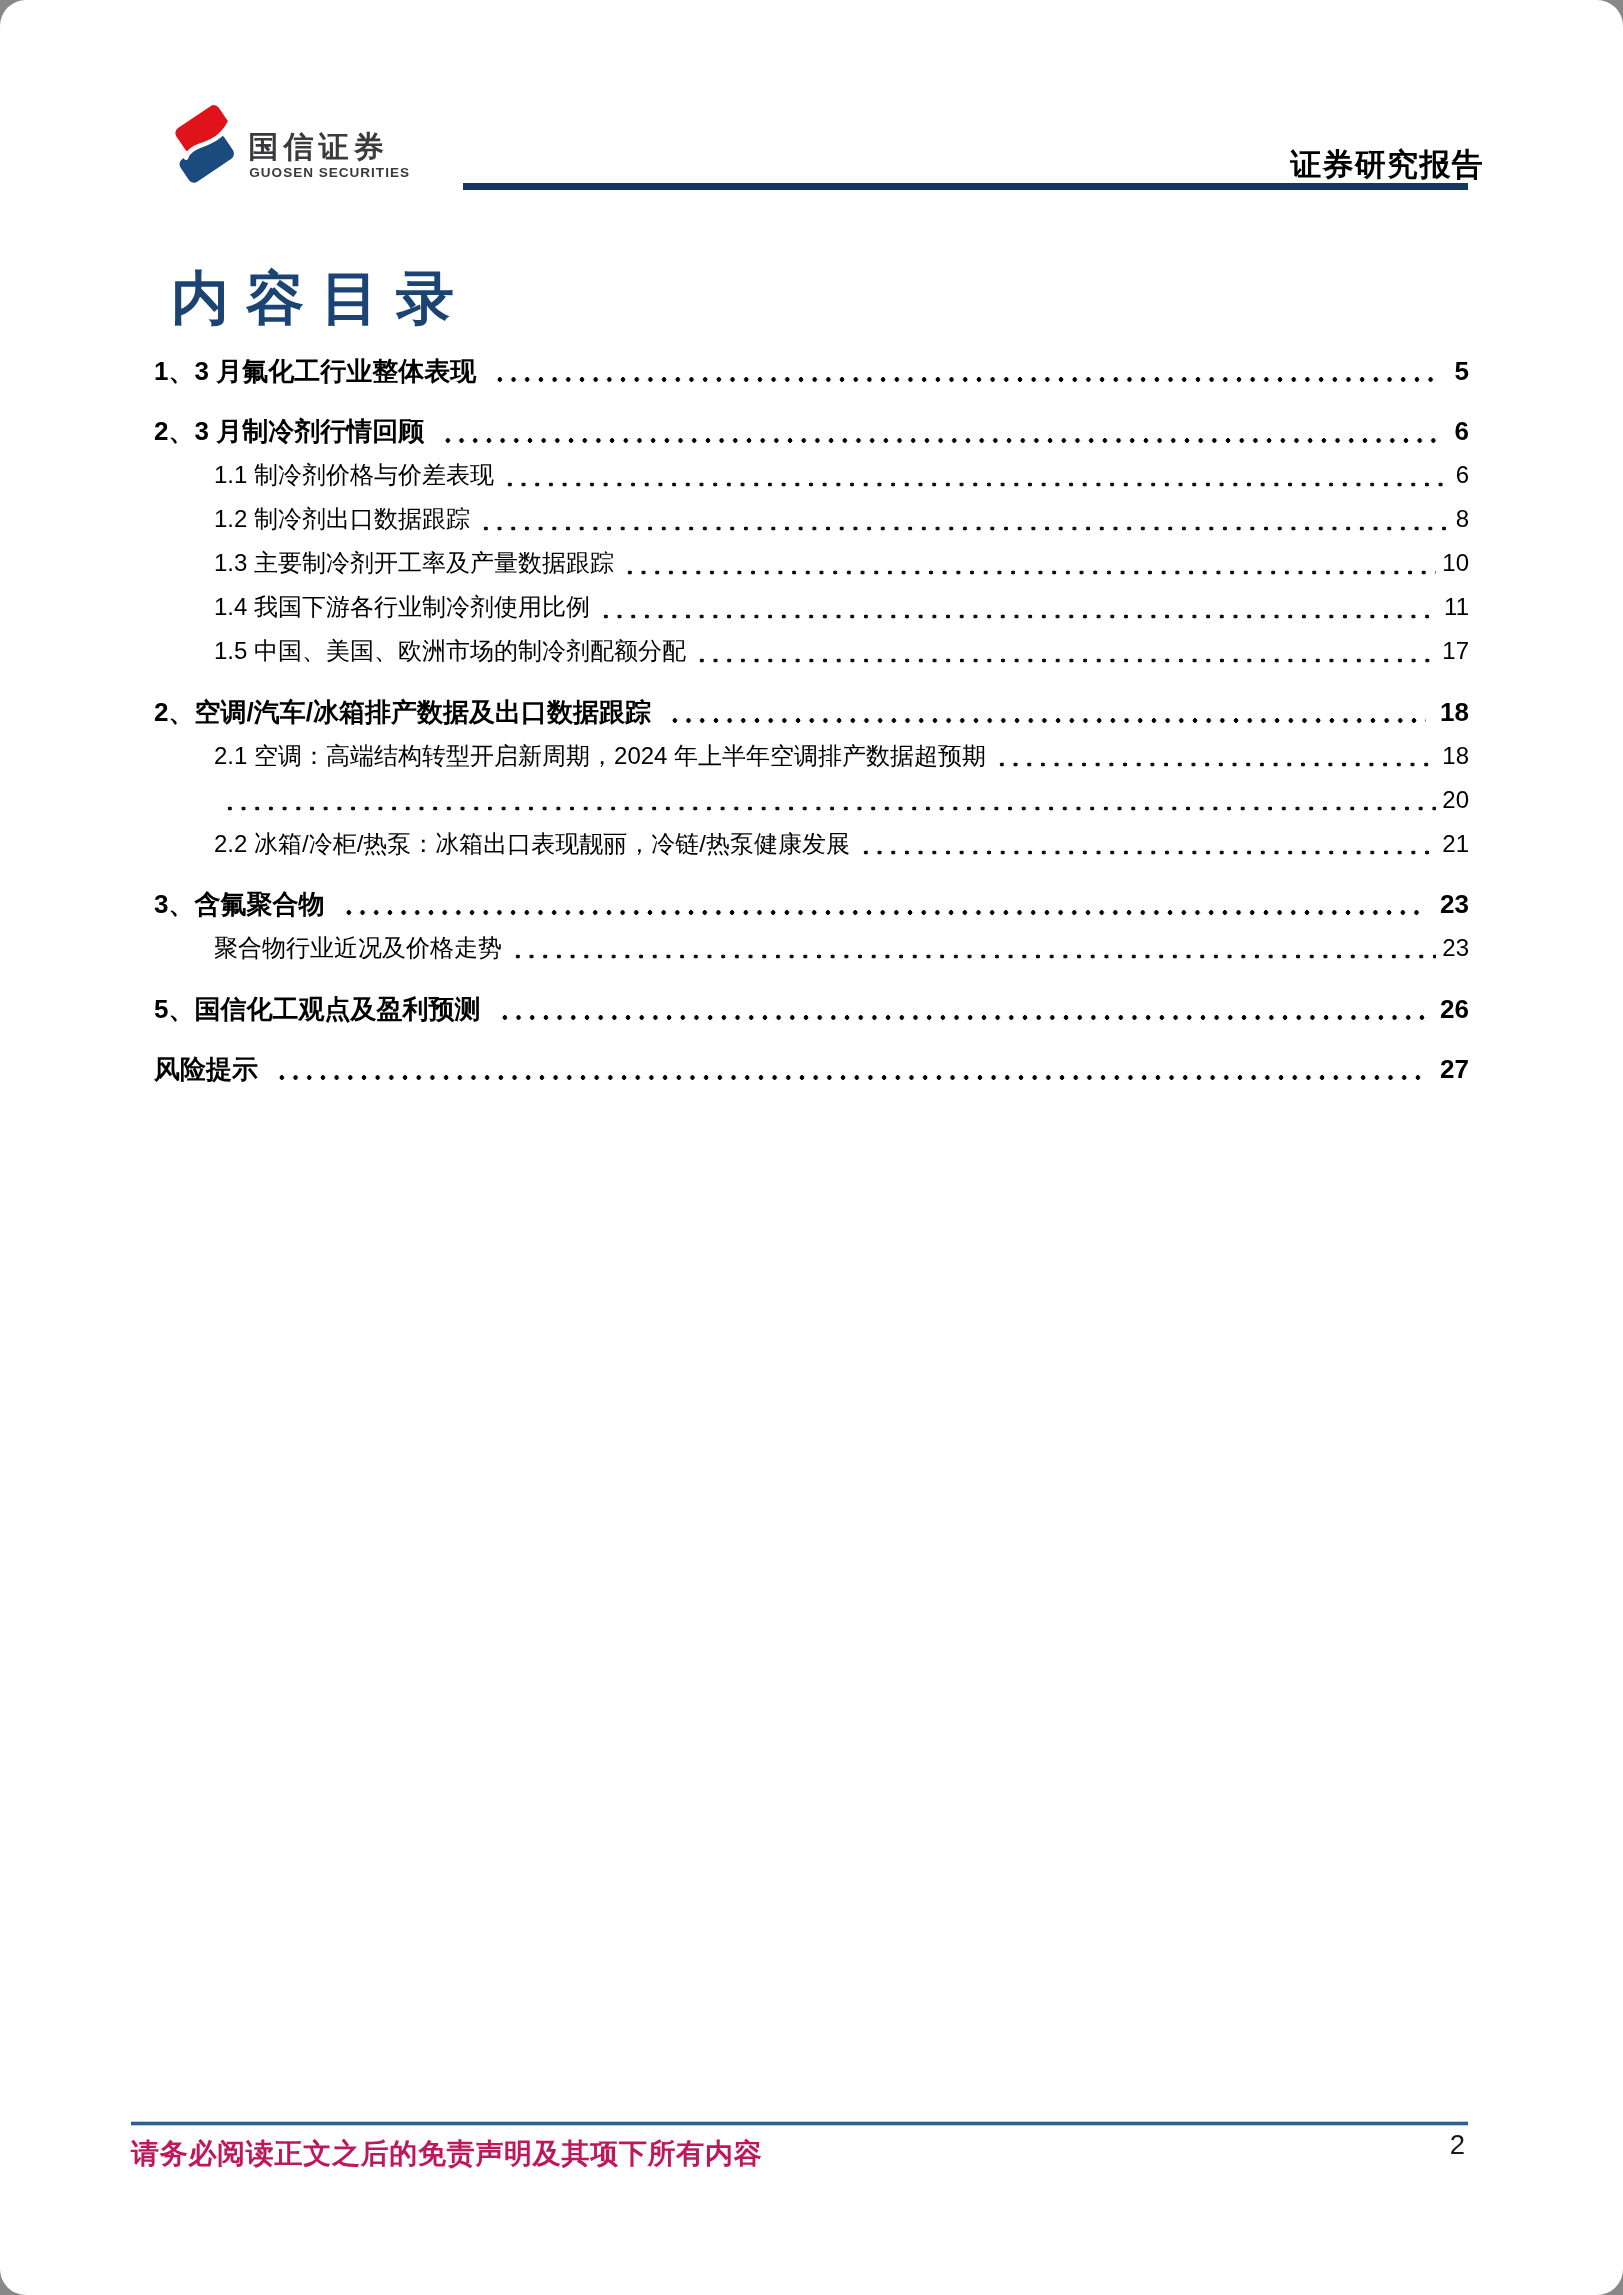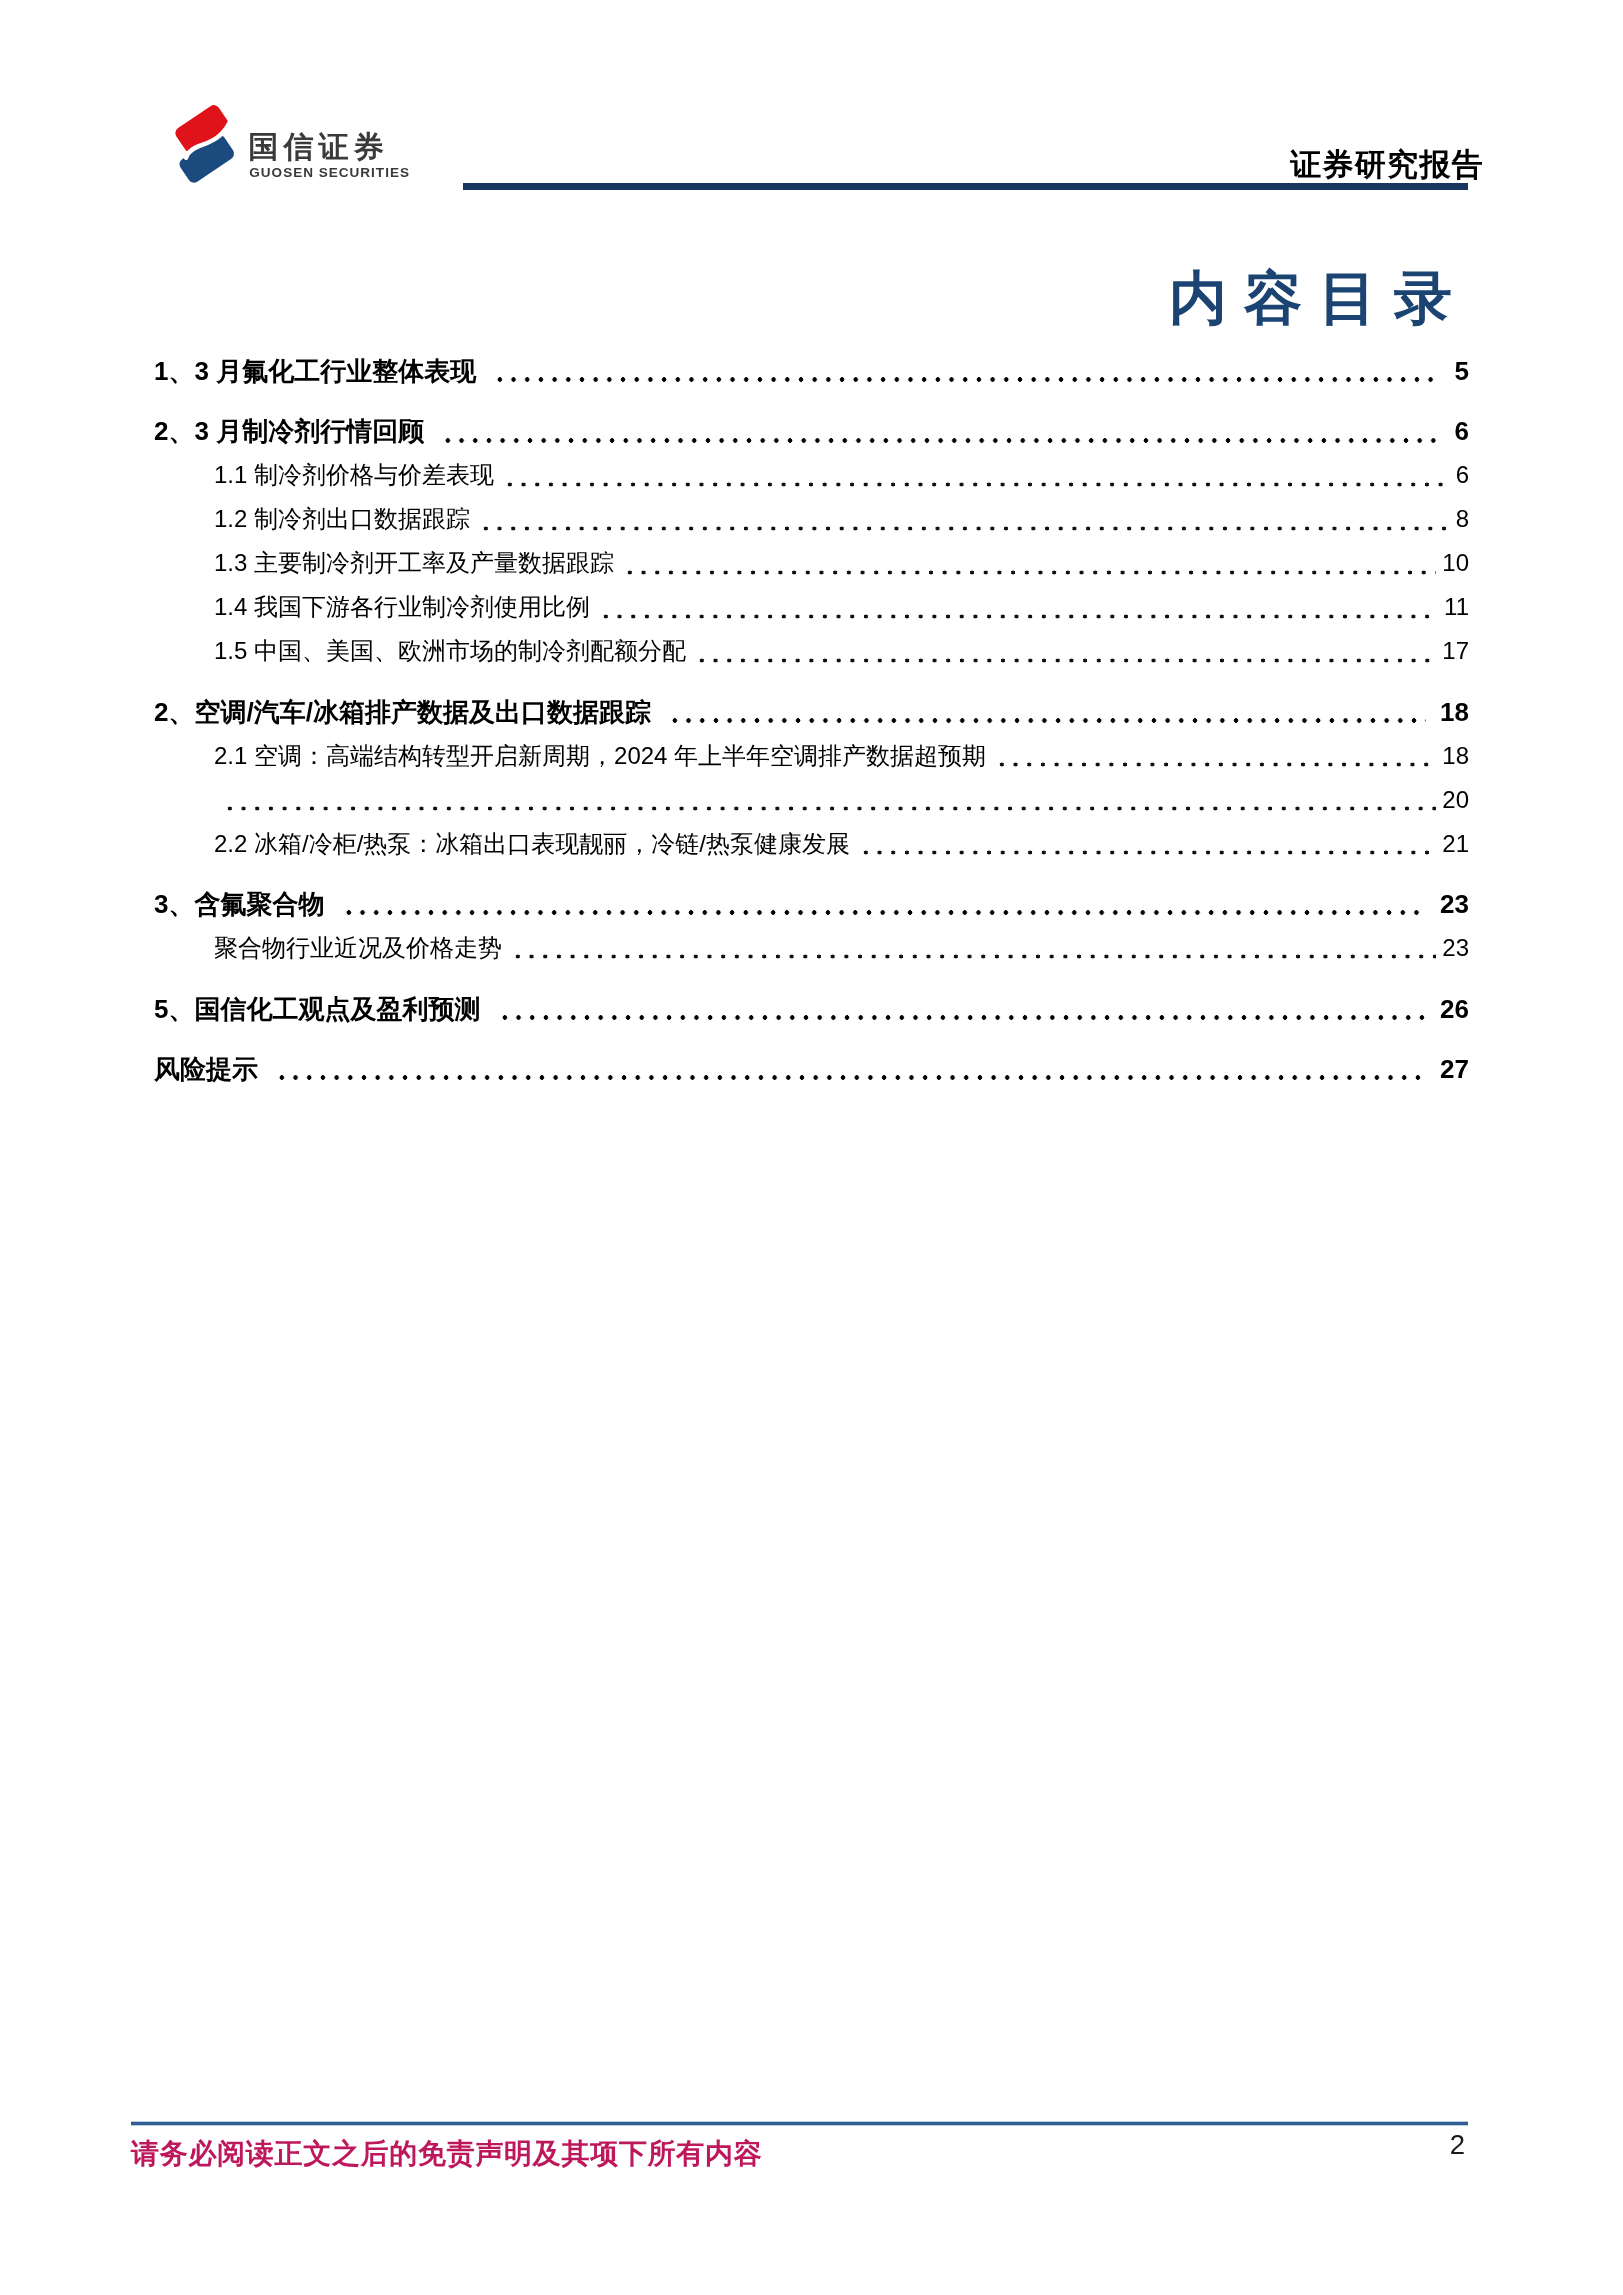--- a/index.html
+++ b/index.html
@@ -1,37 +1,37 @@
 <!DOCTYPE html>
 <html style="font-size:10.5px"><head>
 <meta charset="utf-8">
 <style>
   html,body { margin:0; padding:0; background:#888; }
   body { font-family: "Liberation Sans", sans-serif; }
   .page {
     position:relative; width:1623px; height:2295px;
-    background:#ffffff; margin:0 auto; overflow:hidden;
+    background:#ffffff; margin:0 auto; overflow:hidden;border-radius:26px;
   }
 
   
   .logo { position:absolute; left:162px; top:105px; }
   .report-type {
     position:absolute; top:144px; right:139px;
     font-size:31px; font-weight:bold; color:#000; letter-spacing:1.3px;
     white-space:nowrap;
   }
   .header-rule {
     position:absolute; left:463px; top:183px; width:1005px; height:6.5px;
     background:#17375e;
   }
 
   
   .toc-title {
     position:absolute; left:154px; right:154px; top:260px;
-    text-align:right; font-size:58px; font-weight:bold;
+    text-align:left; font-size:58px; font-weight:bold;
     color:#1c4473; letter-spacing:17px; text-indent:17px;
     white-space:nowrap;
   }
 
   
   .toc { position:absolute; left:154px; right:154px; top:349px; }
   .toc-row { display:flex; height:44px; }
   .toc-row.l1 { margin-top:16.4px; font-weight:bold; font-size:26px;gap:8px; }
   .toc-row.l2 { font-size:24px; padding-left:60px; }
   .toc-row:first-child { margin-top:0; }

